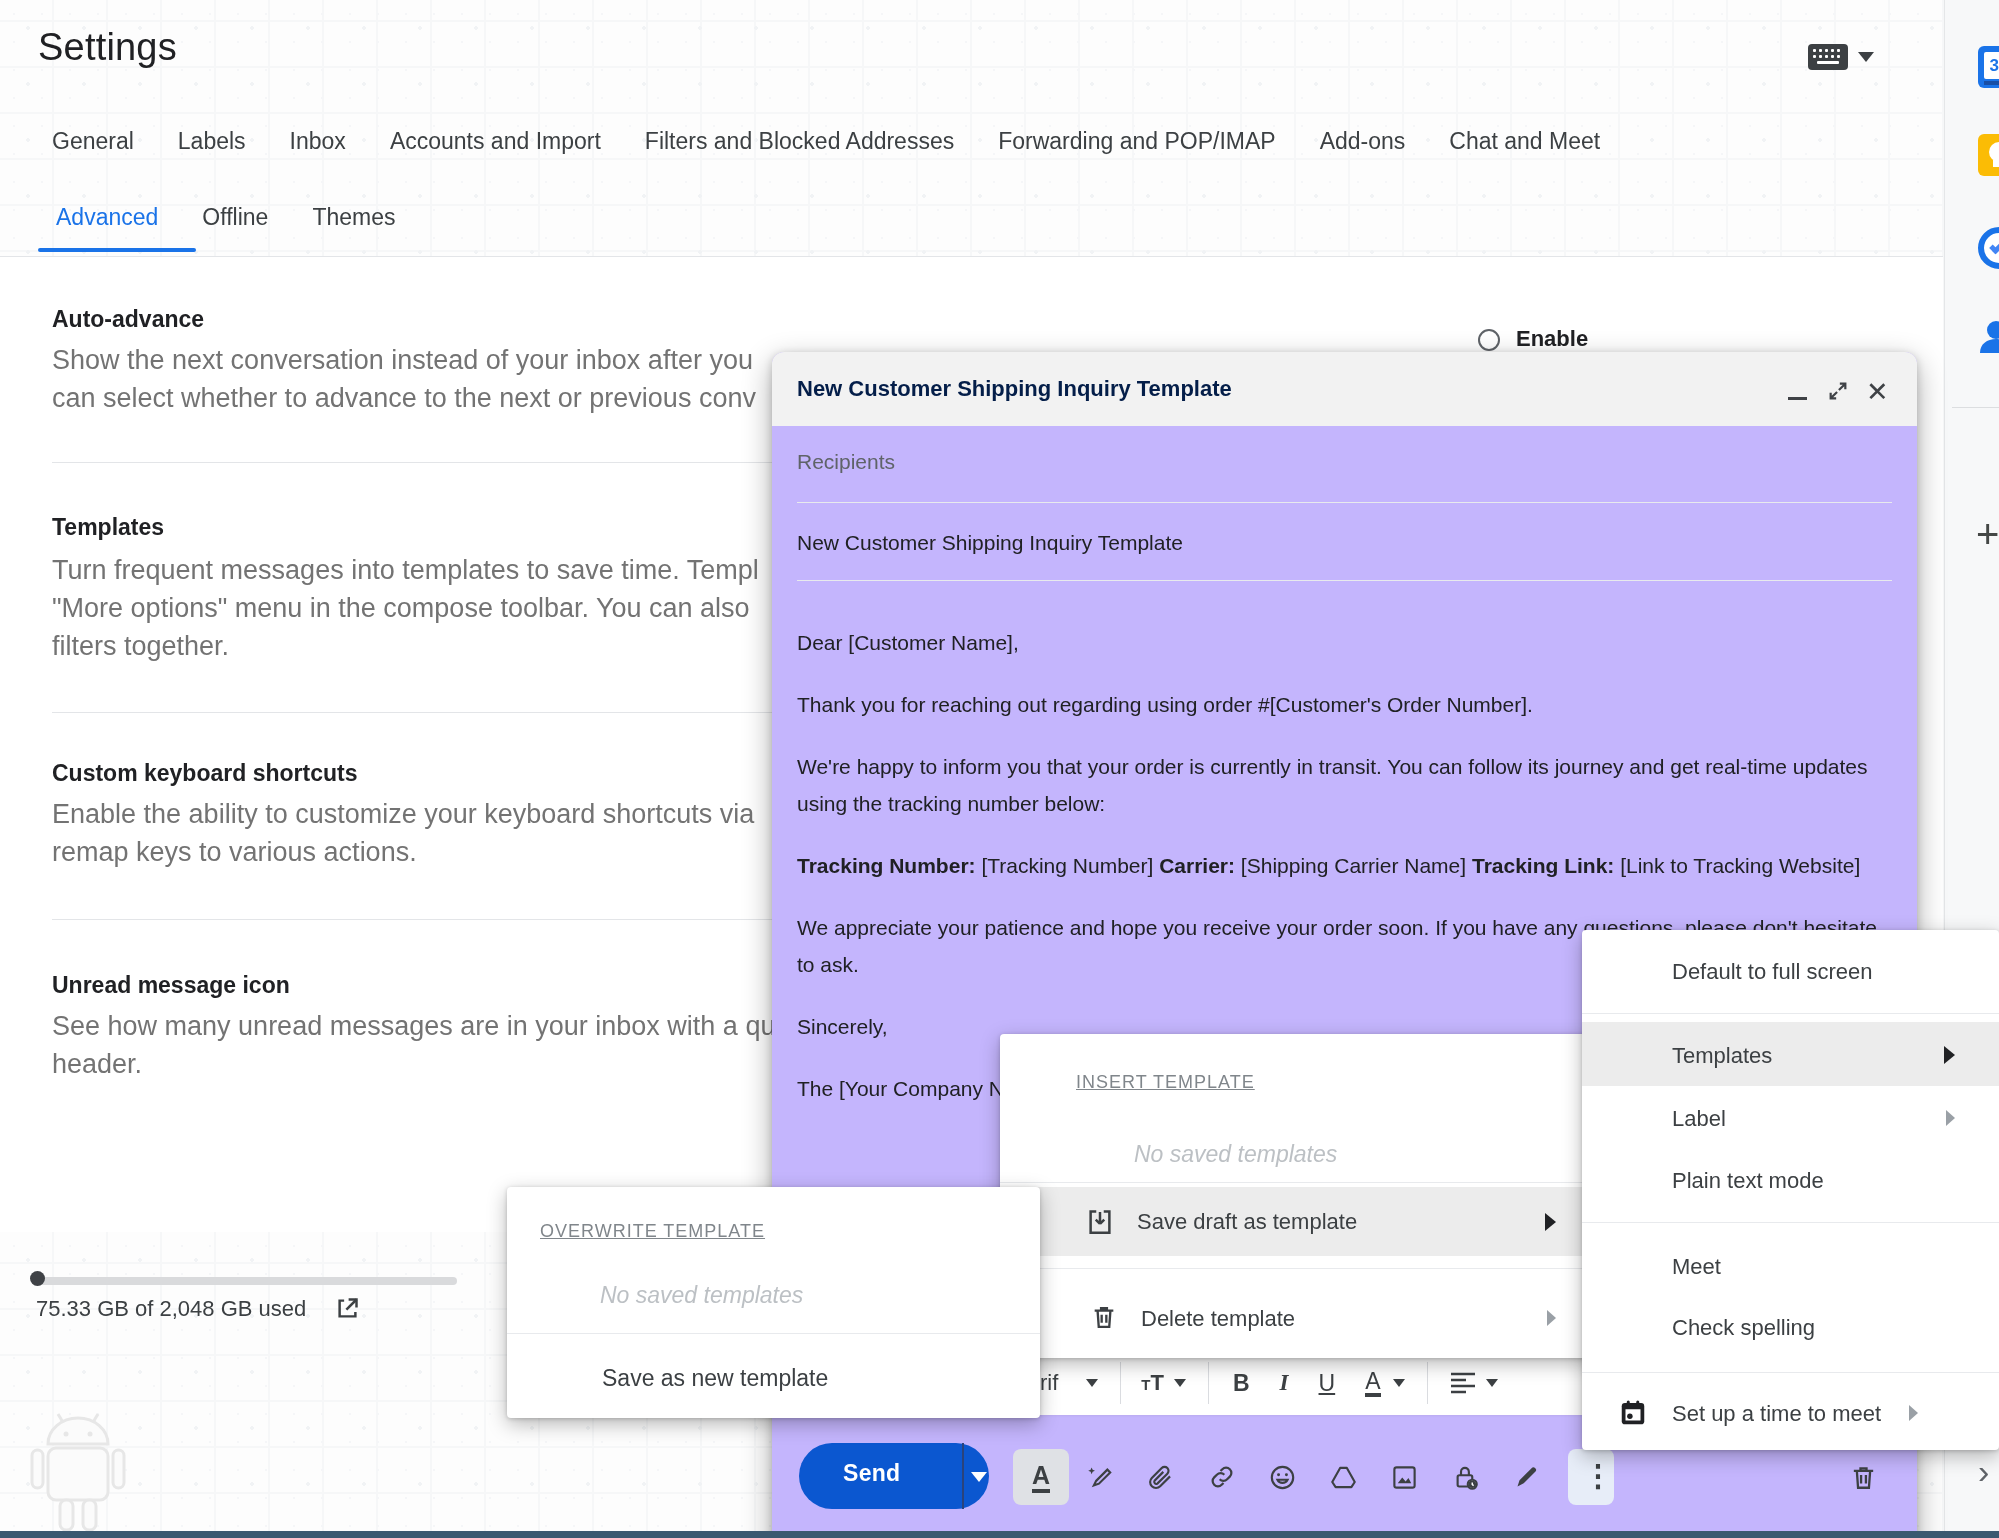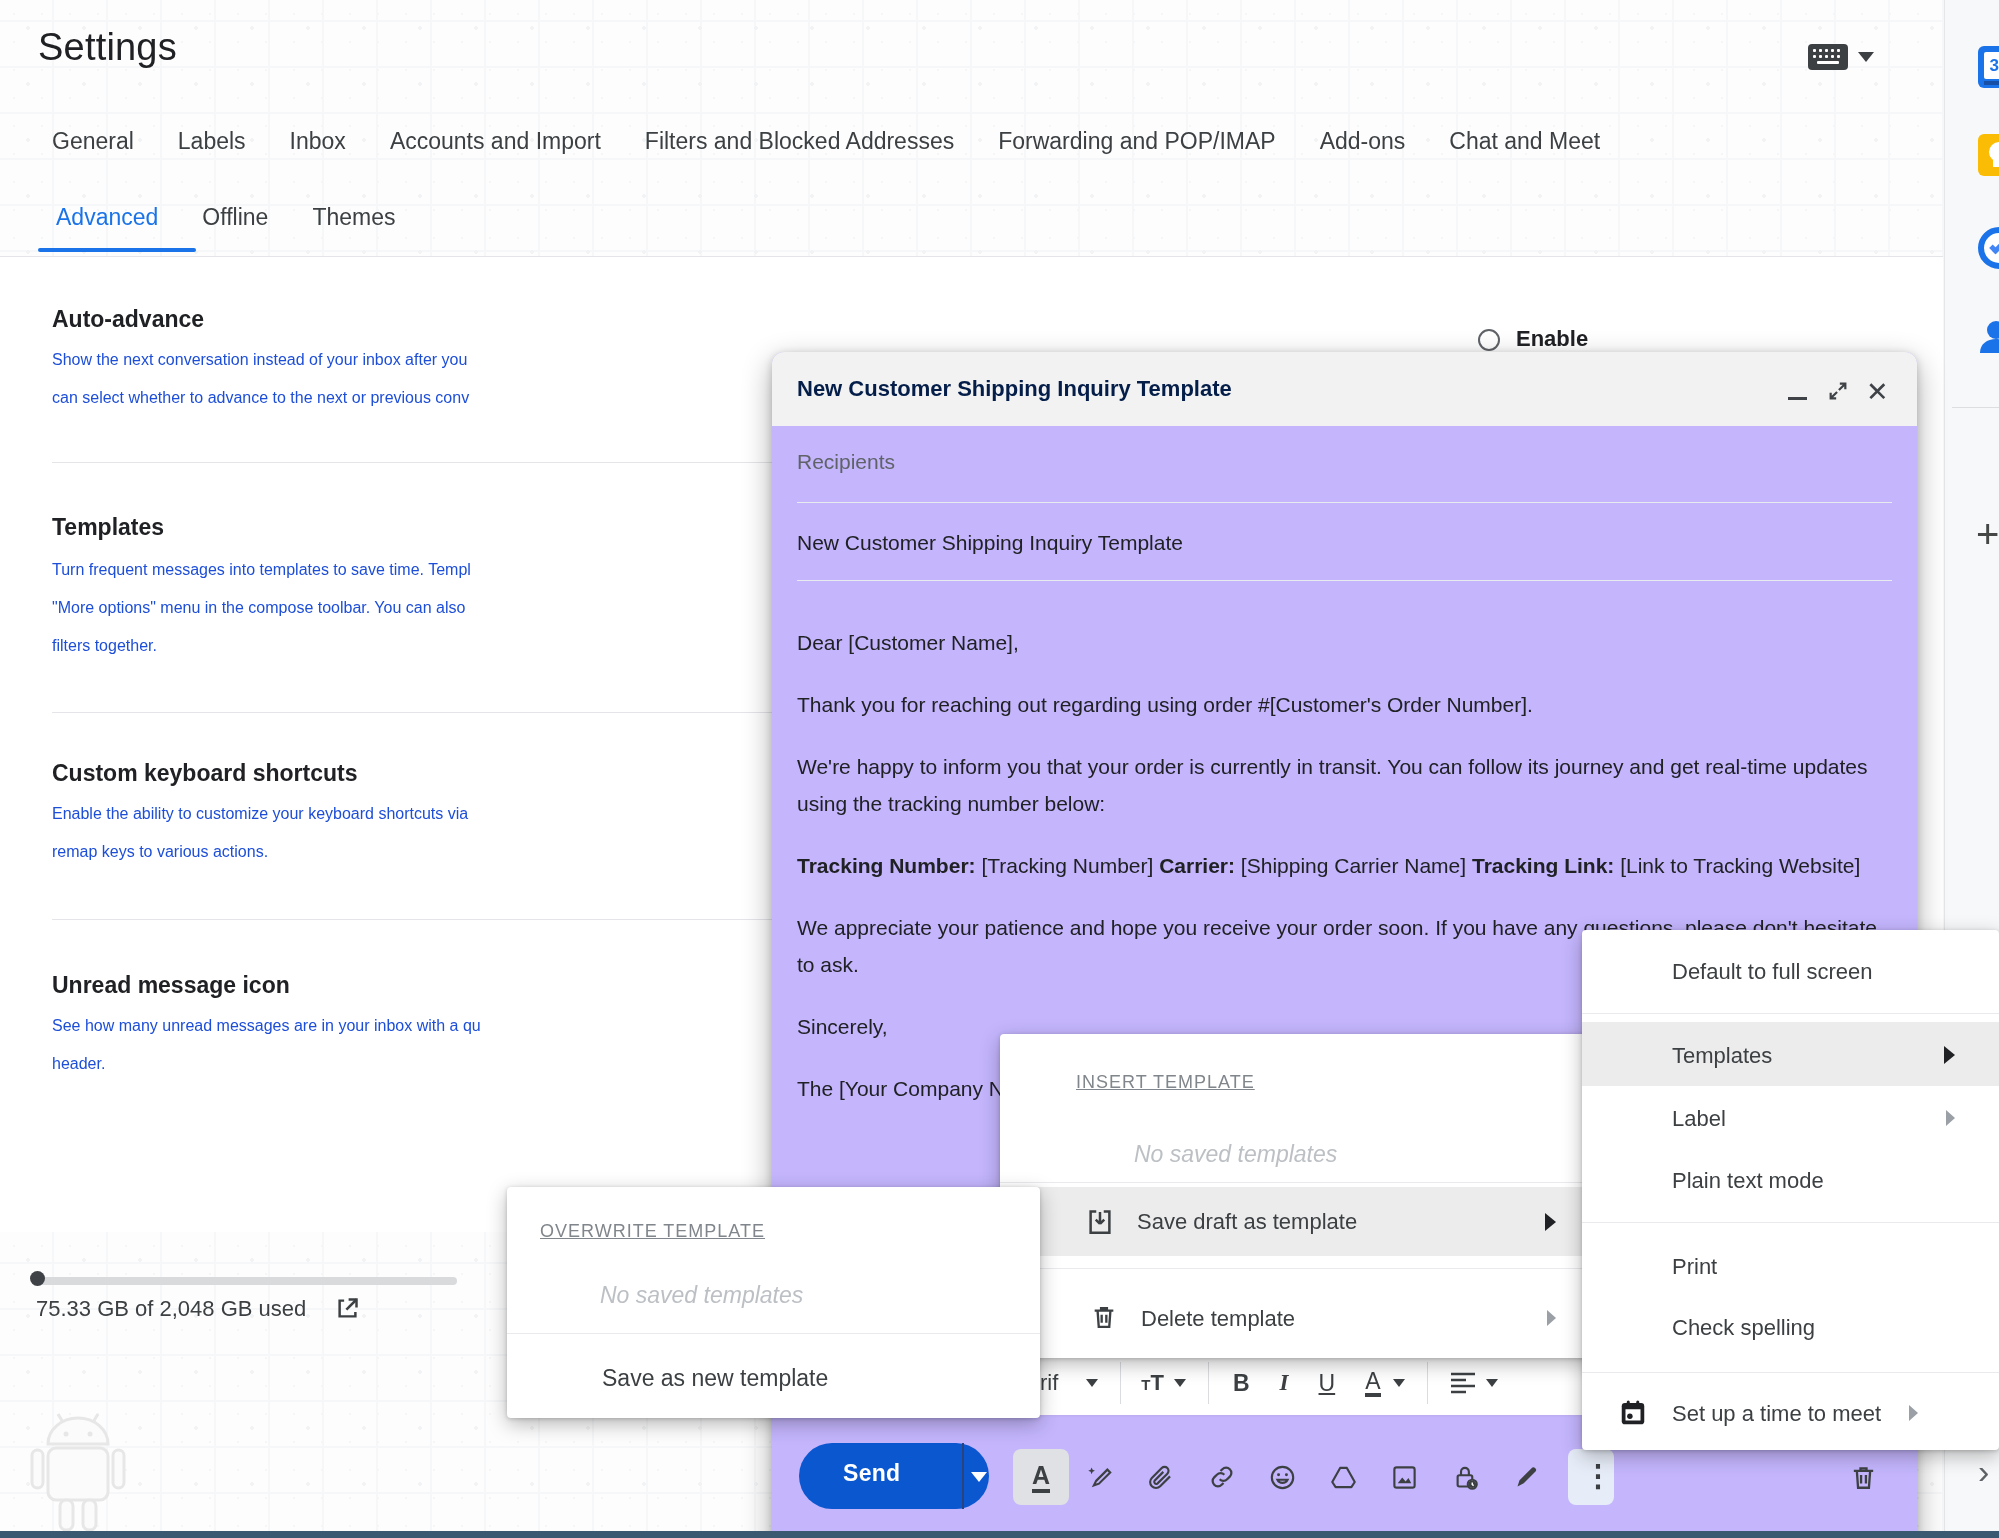--- a/index.html
+++ b/index.html
@@ -17,21 +17,21 @@
   .abs{position:absolute;}
   .card{left:0;top:256px;width:1943px;height:976px;background:#fff;z-index:1;}
   .hdiv{height:1px;background:#e3e5e8;z-index:2;}
   .page-title{left:38px;top:26px;font-size:38px;color:#202124;z-index:2;letter-spacing:.2px;}
   .tabs1{left:52px;top:128px;display:flex;gap:44px;font-size:23px;color:#3c4043;z-index:2;white-space:nowrap;}
   .tabs1 span{cursor:pointer;}
   .tabs2{left:56px;top:204px;display:flex;gap:44px;font-size:23px;color:#3c4043;z-index:2;}
   .tab-active{color:#1a73e8;font-weight:bold;}
   .underline{left:38px;top:248px;width:158px;height:4px;background:#1a73e8;border-radius:2px;z-index:3;}
   .sec-h{font-size:23px;font-weight:bold;color:#202124;z-index:2;left:52px;}
-  .sec-b{font-size:16px;color:#1d4ed8;line-height:38px;z-index:2;left:52px;white-space:nowrap;}
+  .sec-b{font-size:27px;color:#737373;line-height:38px;z-index:2;left:52px;white-space:nowrap;}
   .radio{left:1478px;top:329px;width:22px;height:22px;border:2.5px solid #5f6368;border-radius:50%;z-index:2;background:#fff;}
   .radio-label{left:1516px;top:326px;font-size:22px;font-weight:bold;z-index:2;}
   
   .kbd{left:1808px;top:44px;width:40px;height:26px;border-radius:4px;background:#3c4043;z-index:2;}
   .kbd i{position:absolute;background:#fff;width:3px;height:3px;border-radius:1px;}
   .tri{width:0;height:0;border-left:8px solid transparent;border-right:8px solid transparent;border-top:10px solid #3c4043;z-index:2;}
   
   .sbar{left:37px;top:1277px;width:420px;height:8px;border-radius:4px;background:#d9dadc;z-index:2;}
   .sdot{left:30px;top:1271px;width:15px;height:15px;border-radius:50%;background:#3f4246;z-index:3;}
   .stext{left:36px;top:1296px;font-size:22px;color:#3c4043;z-index:2;}
@@ -346,21 +346,21 @@
   <div class="abs menu" style="left:1582px;top:930px;width:417px;height:520px;z-index:40">
     <div class="m-item" style="left:90px;top:29px">Default to full screen</div>
     <div class="m-div" style="top:83px"></div>
     <div class="m-hl" style="top:92px;height:64px"></div>
     <div class="m-item" style="left:90px;top:113px">Templates</div>
     <div class="abs arrow-r" style="left:362px;top:116px"></div>
     <div class="m-item" style="left:90px;top:176px">Label</div>
     <div class="abs arrow-r lt" style="left:364px;top:180px"></div>
     <div class="m-item" style="left:90px;top:238px">Plain text mode</div>
     <div class="m-div" style="top:292px"></div>
-    <div class="m-item" style="left:90px;top:324px">Print</div>
+    <div class="m-item" style="left:90px;top:324px">Meet</div>
     <div class="m-item" style="left:90px;top:385px">Check spelling</div>
     <div class="m-div" style="top:442px"></div>
     <div class="abs" style="left:36px;top:468px">
       <svg width="30" height="30" viewBox="0 0 24 24">
         <rect x="3" y="4" width="18" height="17" rx="2.5" fill="#202124"></rect>
         <rect x="6" y="9" width="12" height="9" fill="#fff"></rect>
         <circle cx="9.5" cy="14.5" r="2.2" fill="#202124"></circle>
         <rect x="7" y="2" width="2.4" height="4" rx="1.2" fill="#202124"></rect>
         <rect x="14.6" y="2" width="2.4" height="4" rx="1.2" fill="#202124"></rect>
       </svg>

